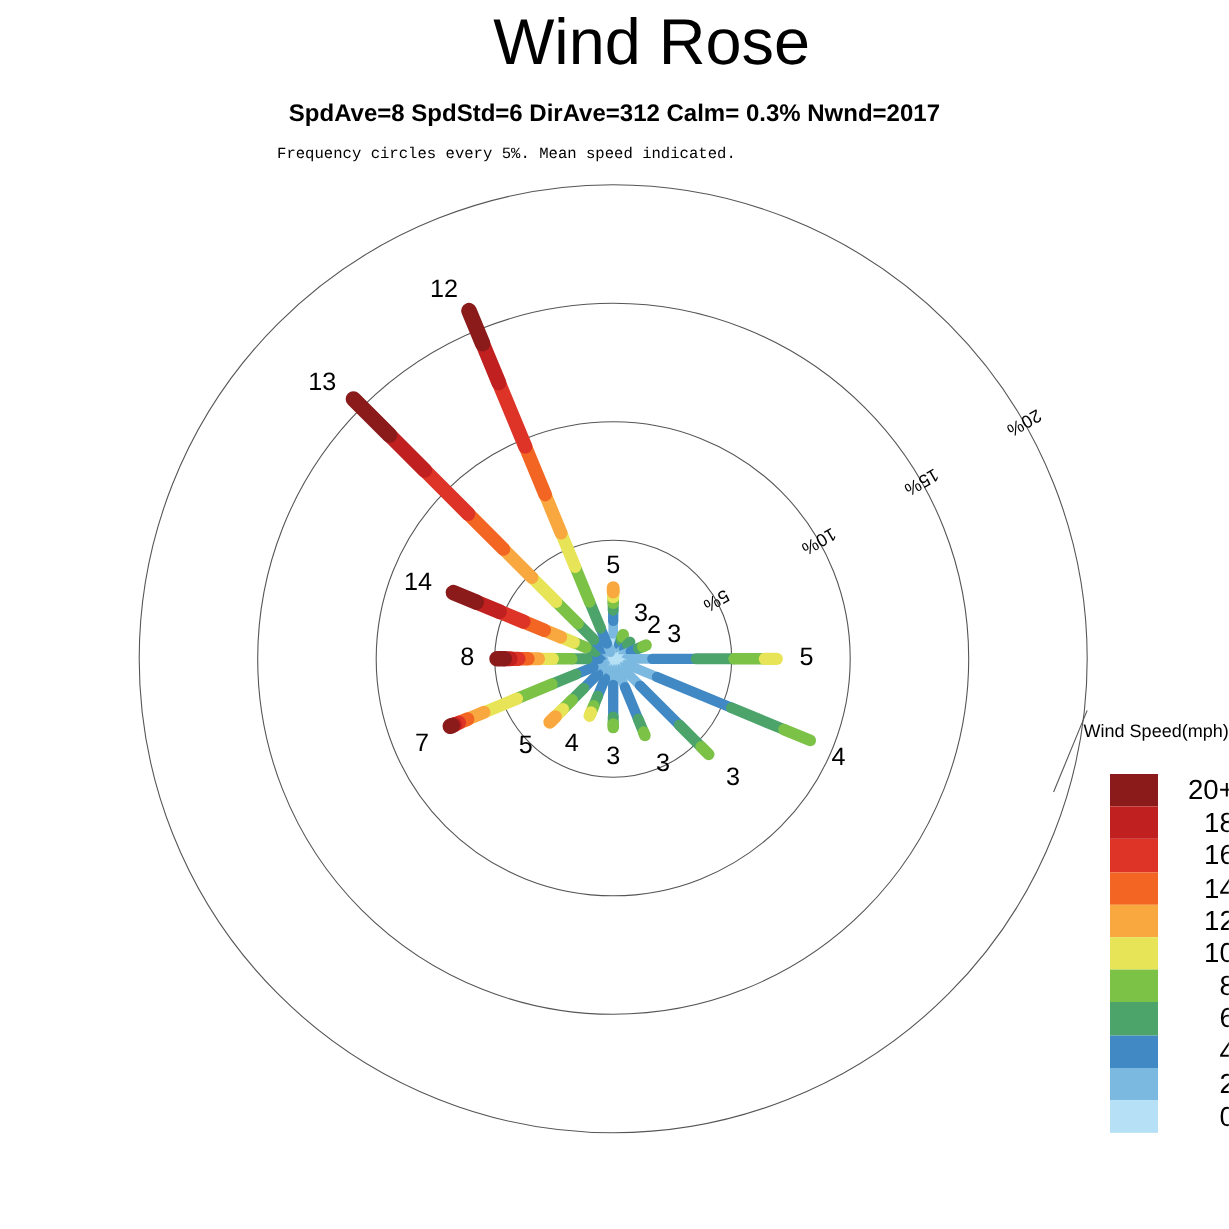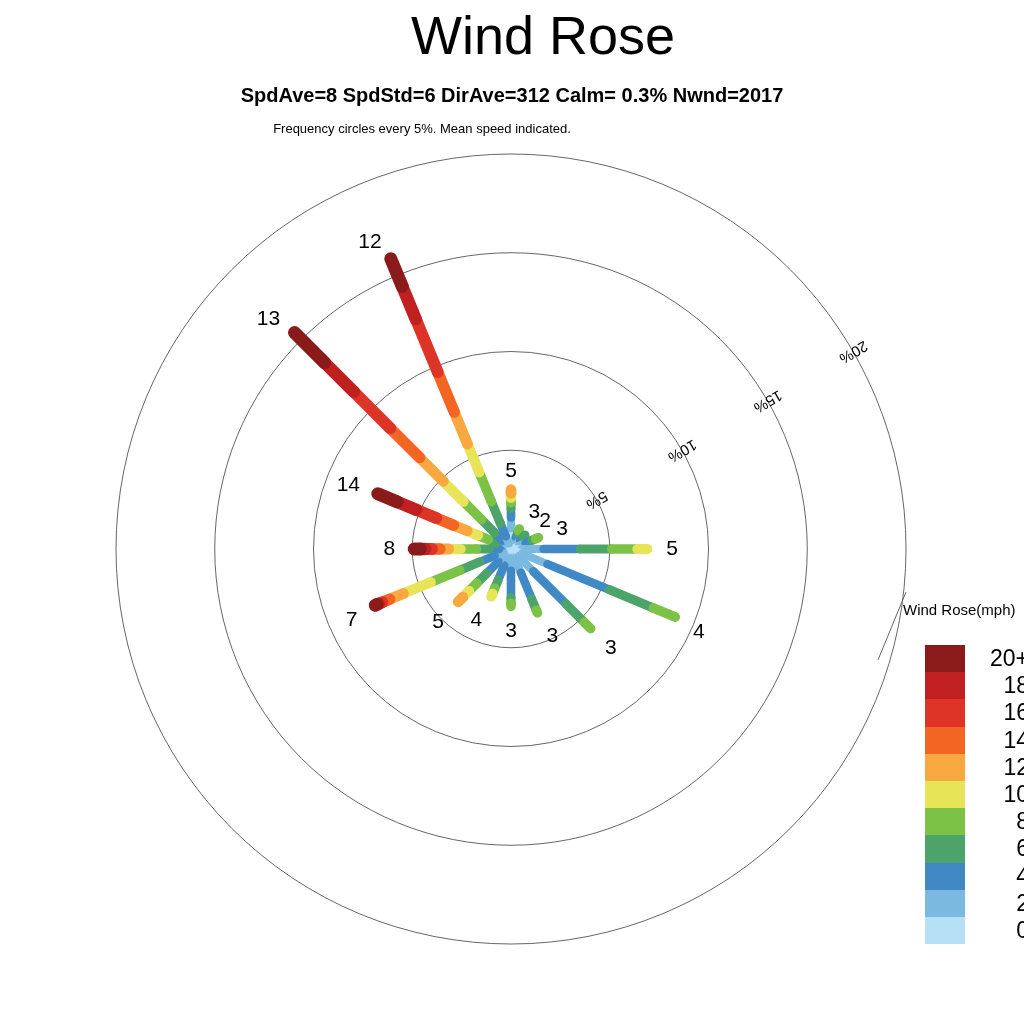--- a/index.html
+++ b/index.html
@@ -3,21 +3,21 @@
 <meta charset="utf-8">
 <style>
   html,body{margin:0;padding:0;background:#ffffff;}
   body{width:1024px;height:1024px;position:relative;overflow:hidden;
        font-family:"Liberation Sans","DejaVu Sans",sans-serif;color:#000;}
   #title{position:absolute;left:0;top:8px;width:1024px;text-align:center;
          font-size:54px;font-weight:400;letter-spacing:0px;line-height:1;margin-left:31px;}
   #stats{position:absolute;left:0;top:84px;width:1024px;text-align:center;
          font-size:20px;font-weight:700;}
   #note{position:absolute;left:0;top:121px;width:844px;text-align:center;
-        font-size:13px;font-weight:400;}
+        font-size:13px;font-weight:400;font-family:Liberation Mono, monospace;}
   #rose{position:absolute;left:0;top:0;width:1024px;height:1024px;}
   #legend-title{position:absolute;left:903px;top:601px;font-size:15px;white-space:nowrap;}
   #legend{position:absolute;left:925px;top:645px;}
   .lg-row{display:flex;align-items:center;height:27.2px;}
   .lg-sw{width:40px;height:27.2px;display:block;}
   .lg-lb{font-size:23px;width:62px;text-align:right;padding-right:4px;
          margin-left:2px;line-height:27.2px;}
 </style>
 </head>
 <body>
@@ -204,21 +204,21 @@
       <text x="395.225" y="549" font-size="21" fill="#000" text-anchor="end" dominant-baseline="middle" font-family="&quot;Liberation Sans&quot;, sans-serif">8</text>
       <text x="360.0175958800046" y="485.70368122092185" font-size="21" fill="#000" text-anchor="end" dominant-baseline="middle" font-family="&quot;Liberation Sans&quot;, sans-serif">14</text>
       <text x="280.22322811028334" y="319.22322811028346" font-size="21" fill="#000" text-anchor="end" dominant-baseline="middle" font-family="&quot;Liberation Sans&quot;, sans-serif">13</text>
       <text x="381.7049002337113" y="242.09665728296255" font-size="21" fill="#000" text-anchor="end" dominant-baseline="middle" font-family="&quot;Liberation Sans&quot;, sans-serif">12</text>
     </g>
   <g id="leader-layer">
       <path d="M 878 660 L 906 592" stroke="#555555" stroke-width="0.9" fill="none"></path>
     </g>
 </svg>
 
-<div id="legend-title">Wind Rose(mph)</div>
+<div id="legend-title">Wind Speed(mph)</div>
 <div id="legend">
     <div class="lg-row">
       <span class="lg-sw" style="background: rgb(139, 26, 26);"></span>
       <span class="lg-lb">20+</span>
     </div>
     <div class="lg-row">
       <span class="lg-sw" style="background: rgb(192, 32, 31);"></span>
       <span class="lg-lb">18</span>
     </div>
     <div class="lg-row">

